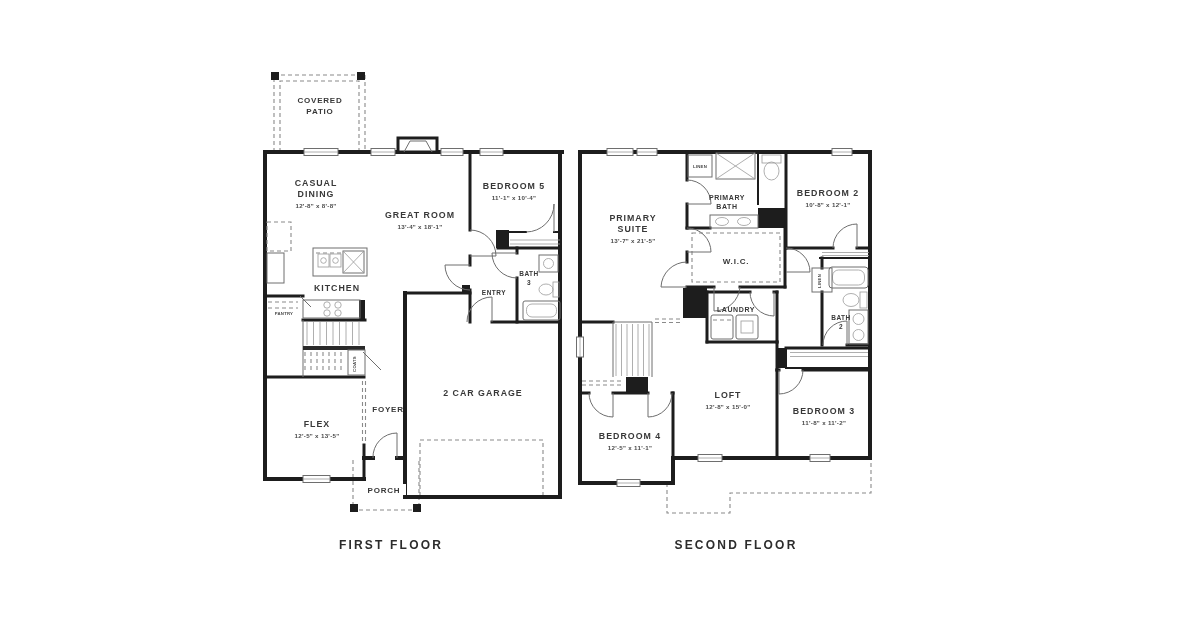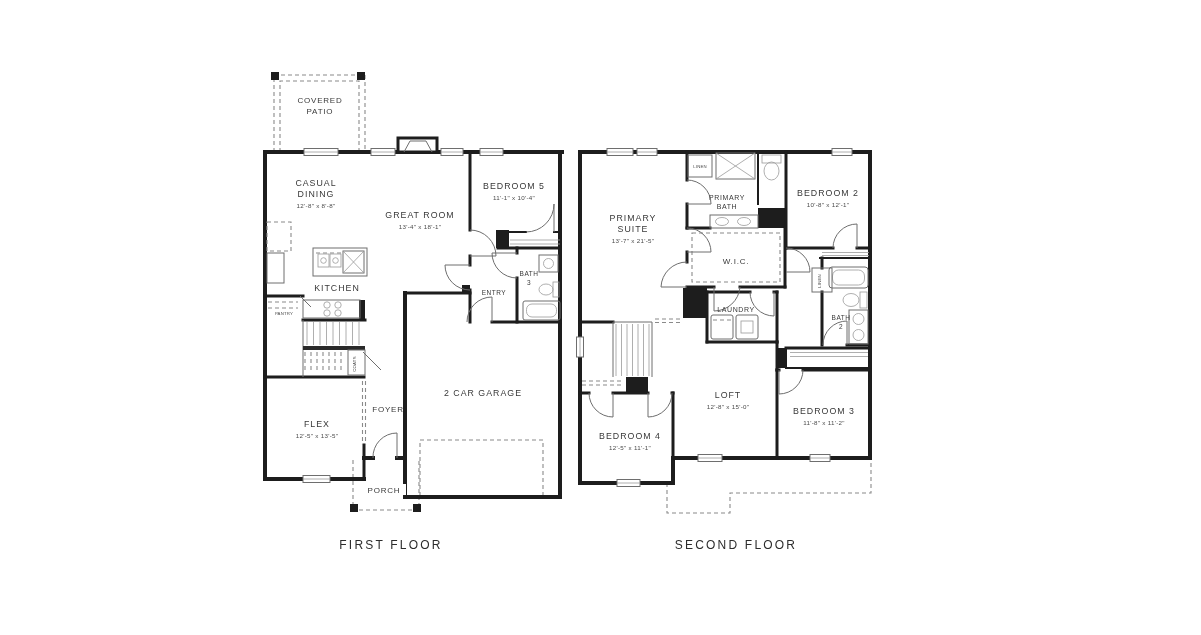--- a/index.html
+++ b/index.html
@@ -1,17 +1,17 @@
 <!DOCTYPE html>
 <html style="--bg: #ffffff; --wall: #1d1d1d; --line: #6e6e6e; --text: #383838;"><head>
 <meta charset="utf-8">
 <style>
   html,body{margin:0;padding:0;background:#fff;}
   #canvas{position:relative;width:1201px;height:635px;background:var(--bg,#ffffff);overflow:hidden;
-          font-family:"Liberation Sans", sans-serif;}
+          font-family:"Liberation Sans", sans-serif;font-weight:bold;}
   svg text{font-family:"Liberation Sans", sans-serif;}
   .wx{stroke:var(--wall,#1d1d1d);stroke-width:4;fill:none;stroke-linecap:square}
   .wi{stroke:var(--wall,#1d1d1d);stroke-width:3;fill:none;stroke-linecap:square}
   .wm{stroke:var(--wall,#1d1d1d);stroke-width:2;fill:none;stroke-linecap:square}
   .tn{stroke:var(--line,#6e6e6e);stroke-width:1;fill:none}
   .tn2{stroke:#9a9a9a;stroke-width:.8;fill:none}
   .dsh{stroke:#8a8a8a;stroke-width:1.1;fill:none;stroke-dasharray:4 3}
   .blk{fill:var(--wall,#1d1d1d);stroke:none}
   .winr{fill:#fff;stroke:#6e6e6e;stroke-width:1}
   .t-cap{font-size:12px;letter-spacing:2.2px;fill:#2c2c2c}

